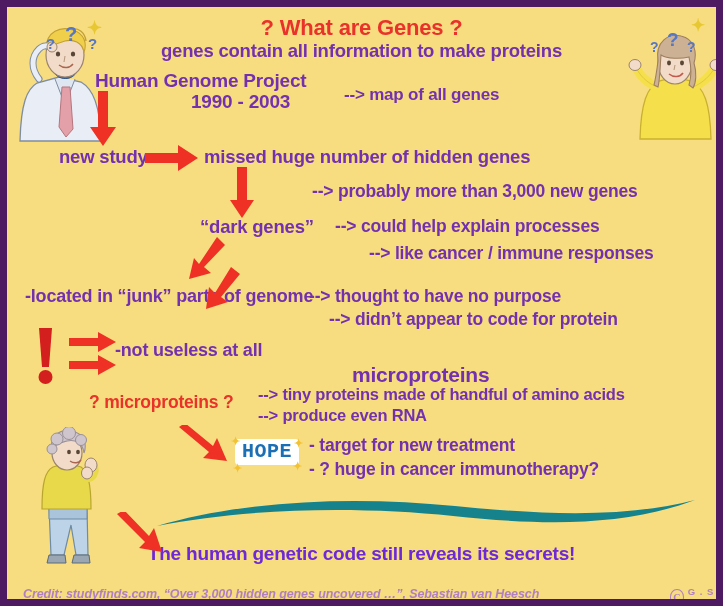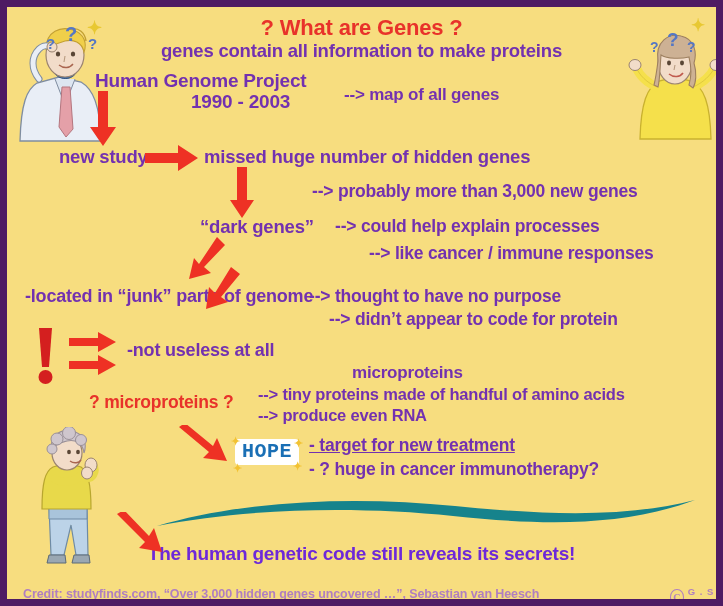--- a/index.html
+++ b/index.html
@@ -37,34 +37,34 @@
   #probably{left:305px;top:163px;font-size:17.5px;margin-top:11px;}
 
   #dark-genes{left:193px;top:209px;font-size:18.5px;}
   #could-help{left:328px;top:209px;font-size:17.5px;}
   #like-cancer{left:362px;top:236px;font-size:17.5px;}
 
   #junk{left:18px;top:279px;font-size:18px;}
   #no-purpose{left:302px;top:279px;font-size:17.5px;}
   #didnt-code{left:322px;top:302px;font-size:17.5px;}
 
-  #not-useless{left:120px;top:333px;font-size:18px;}
+  #not-useless{left:108px;top:333px;font-size:18px;}
   #hold-instr{left:290px;top:333px;font-size:17.5px;}
-  #micro-word{left:345px;top:356px;font-size:17px;}
+  #micro-word{left:345px;top:356px;font-size:21px;}
 
   #microproteins-q{left:82px;top:385px;font-size:17.5px;}
   #tiny-prot{left:251px;top:378px;font-size:16.5px;}
   #produce-rna{left:251px;top:399px;font-size:16.5px;}
 
-  #target-new{left:302px;top:428px;font-size:17.5px;text-decoration:underline;}
+  #target-new{left:302px;top:428px;font-size:17.5px;}
   #cancer-immuno{left:302px;top:452px;font-size:17.5px;}
 
   #final{left:0;right:0;top:536px;text-align:center;font-size:19px;}
 
-  #credit{left:16px;top:580px;}
+  #credit{left:16px;top:580px;font-style:italic;}
   #copy{left:663px;top:579px;display:flex;align-items:center;gap:4px;}
   .copy-ring{
     width:16px;height:16px;border:1.6px solid #b07fc0;border-radius:50%;
     color:#b07fc0;font-size:10px;font-weight:bold;
     display:flex;align-items:center;justify-content:center;
     font-family:"Liberation Serif", serif;
   }
   .copy-init{color:#b07fc0;font-size:9.5px;font-weight:bold;letter-spacing:1px;}
 
   

